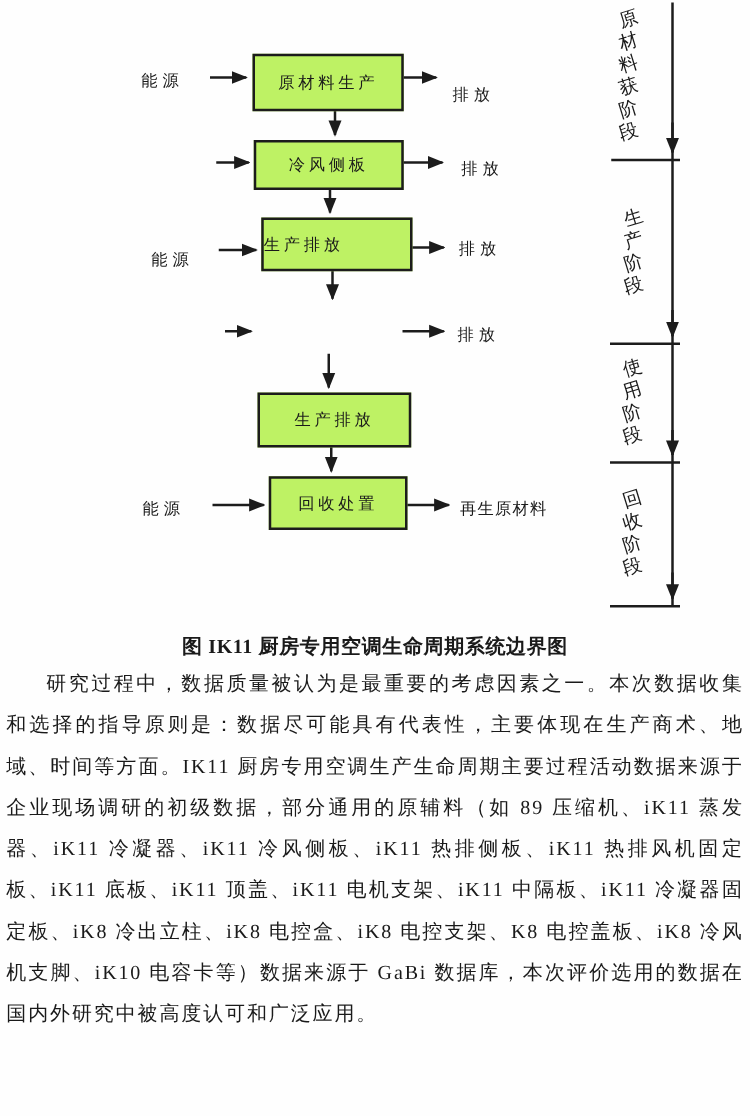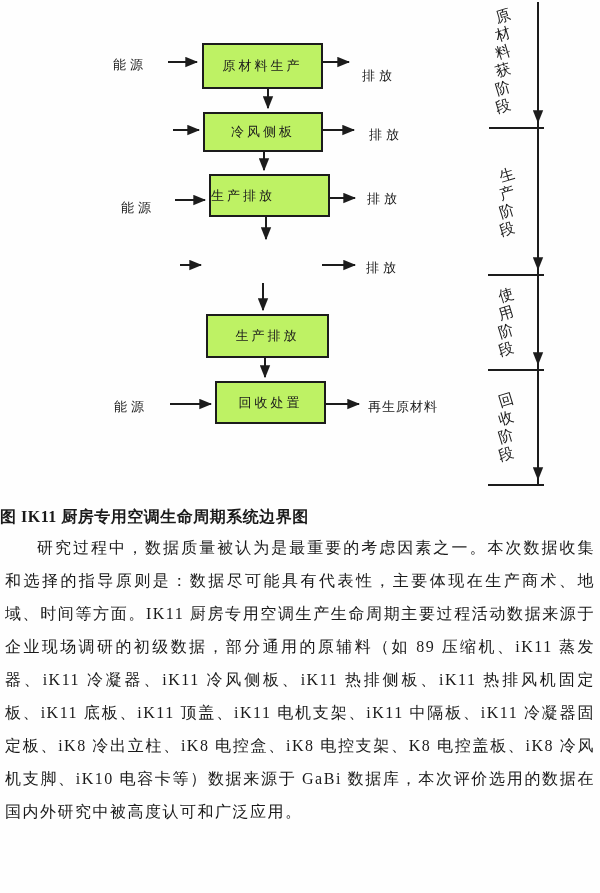--- a/index.html
+++ b/index.html
@@ -30,21 +30,21 @@
   }
   .side-label.tight{letter-spacing:1px;font-family:Liberation Mono, monospace;}
   .stage-label{
     position:absolute;width:22px;
     font-size:15px;
   }
   .vchar{display:block;height:18px;line-height:18px;text-align:center;transform:rotate(-17deg);}
   
   .caption{
     margin-top:7px;
-    text-align:left;
+    text-align:center;
     font-weight:bold;
     font-size:16px;letter-spacing:0.5px;
   }
   .body-text{
     margin-top:3px;
     padding:0 5px;
     font-size:16px;
     line-height:33px;
     text-align:justify;
     letter-spacing:1.5px;

